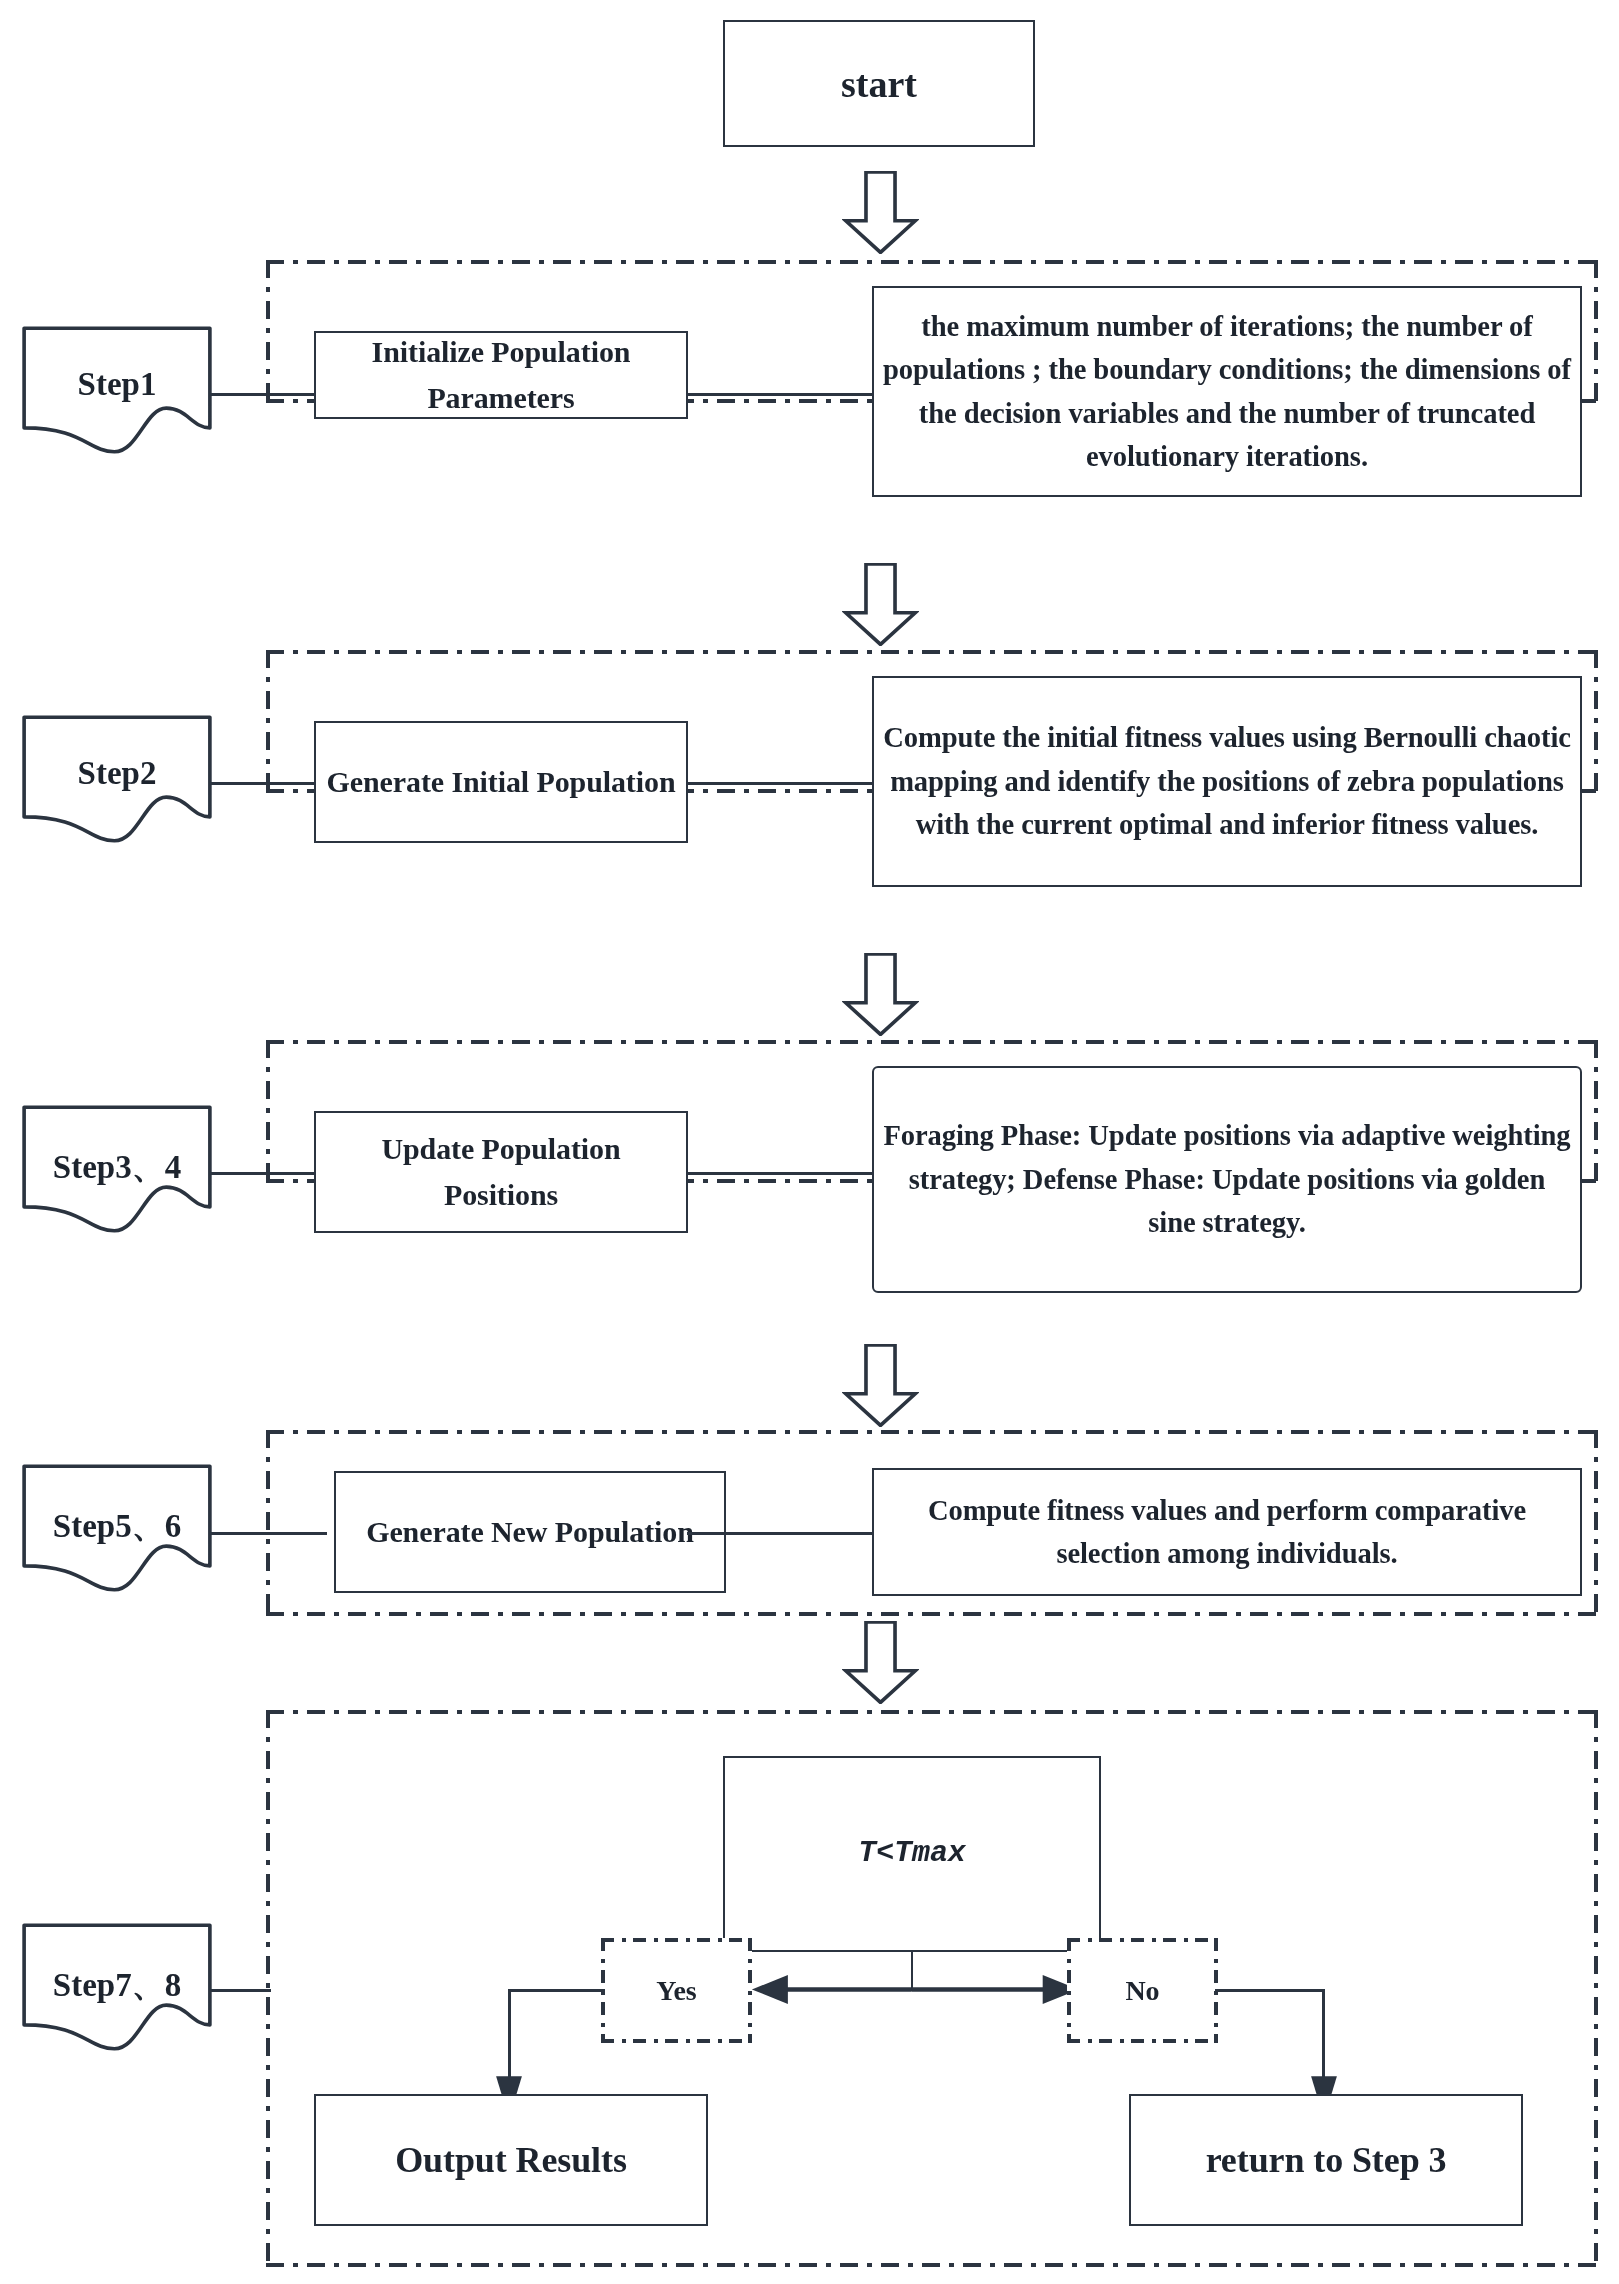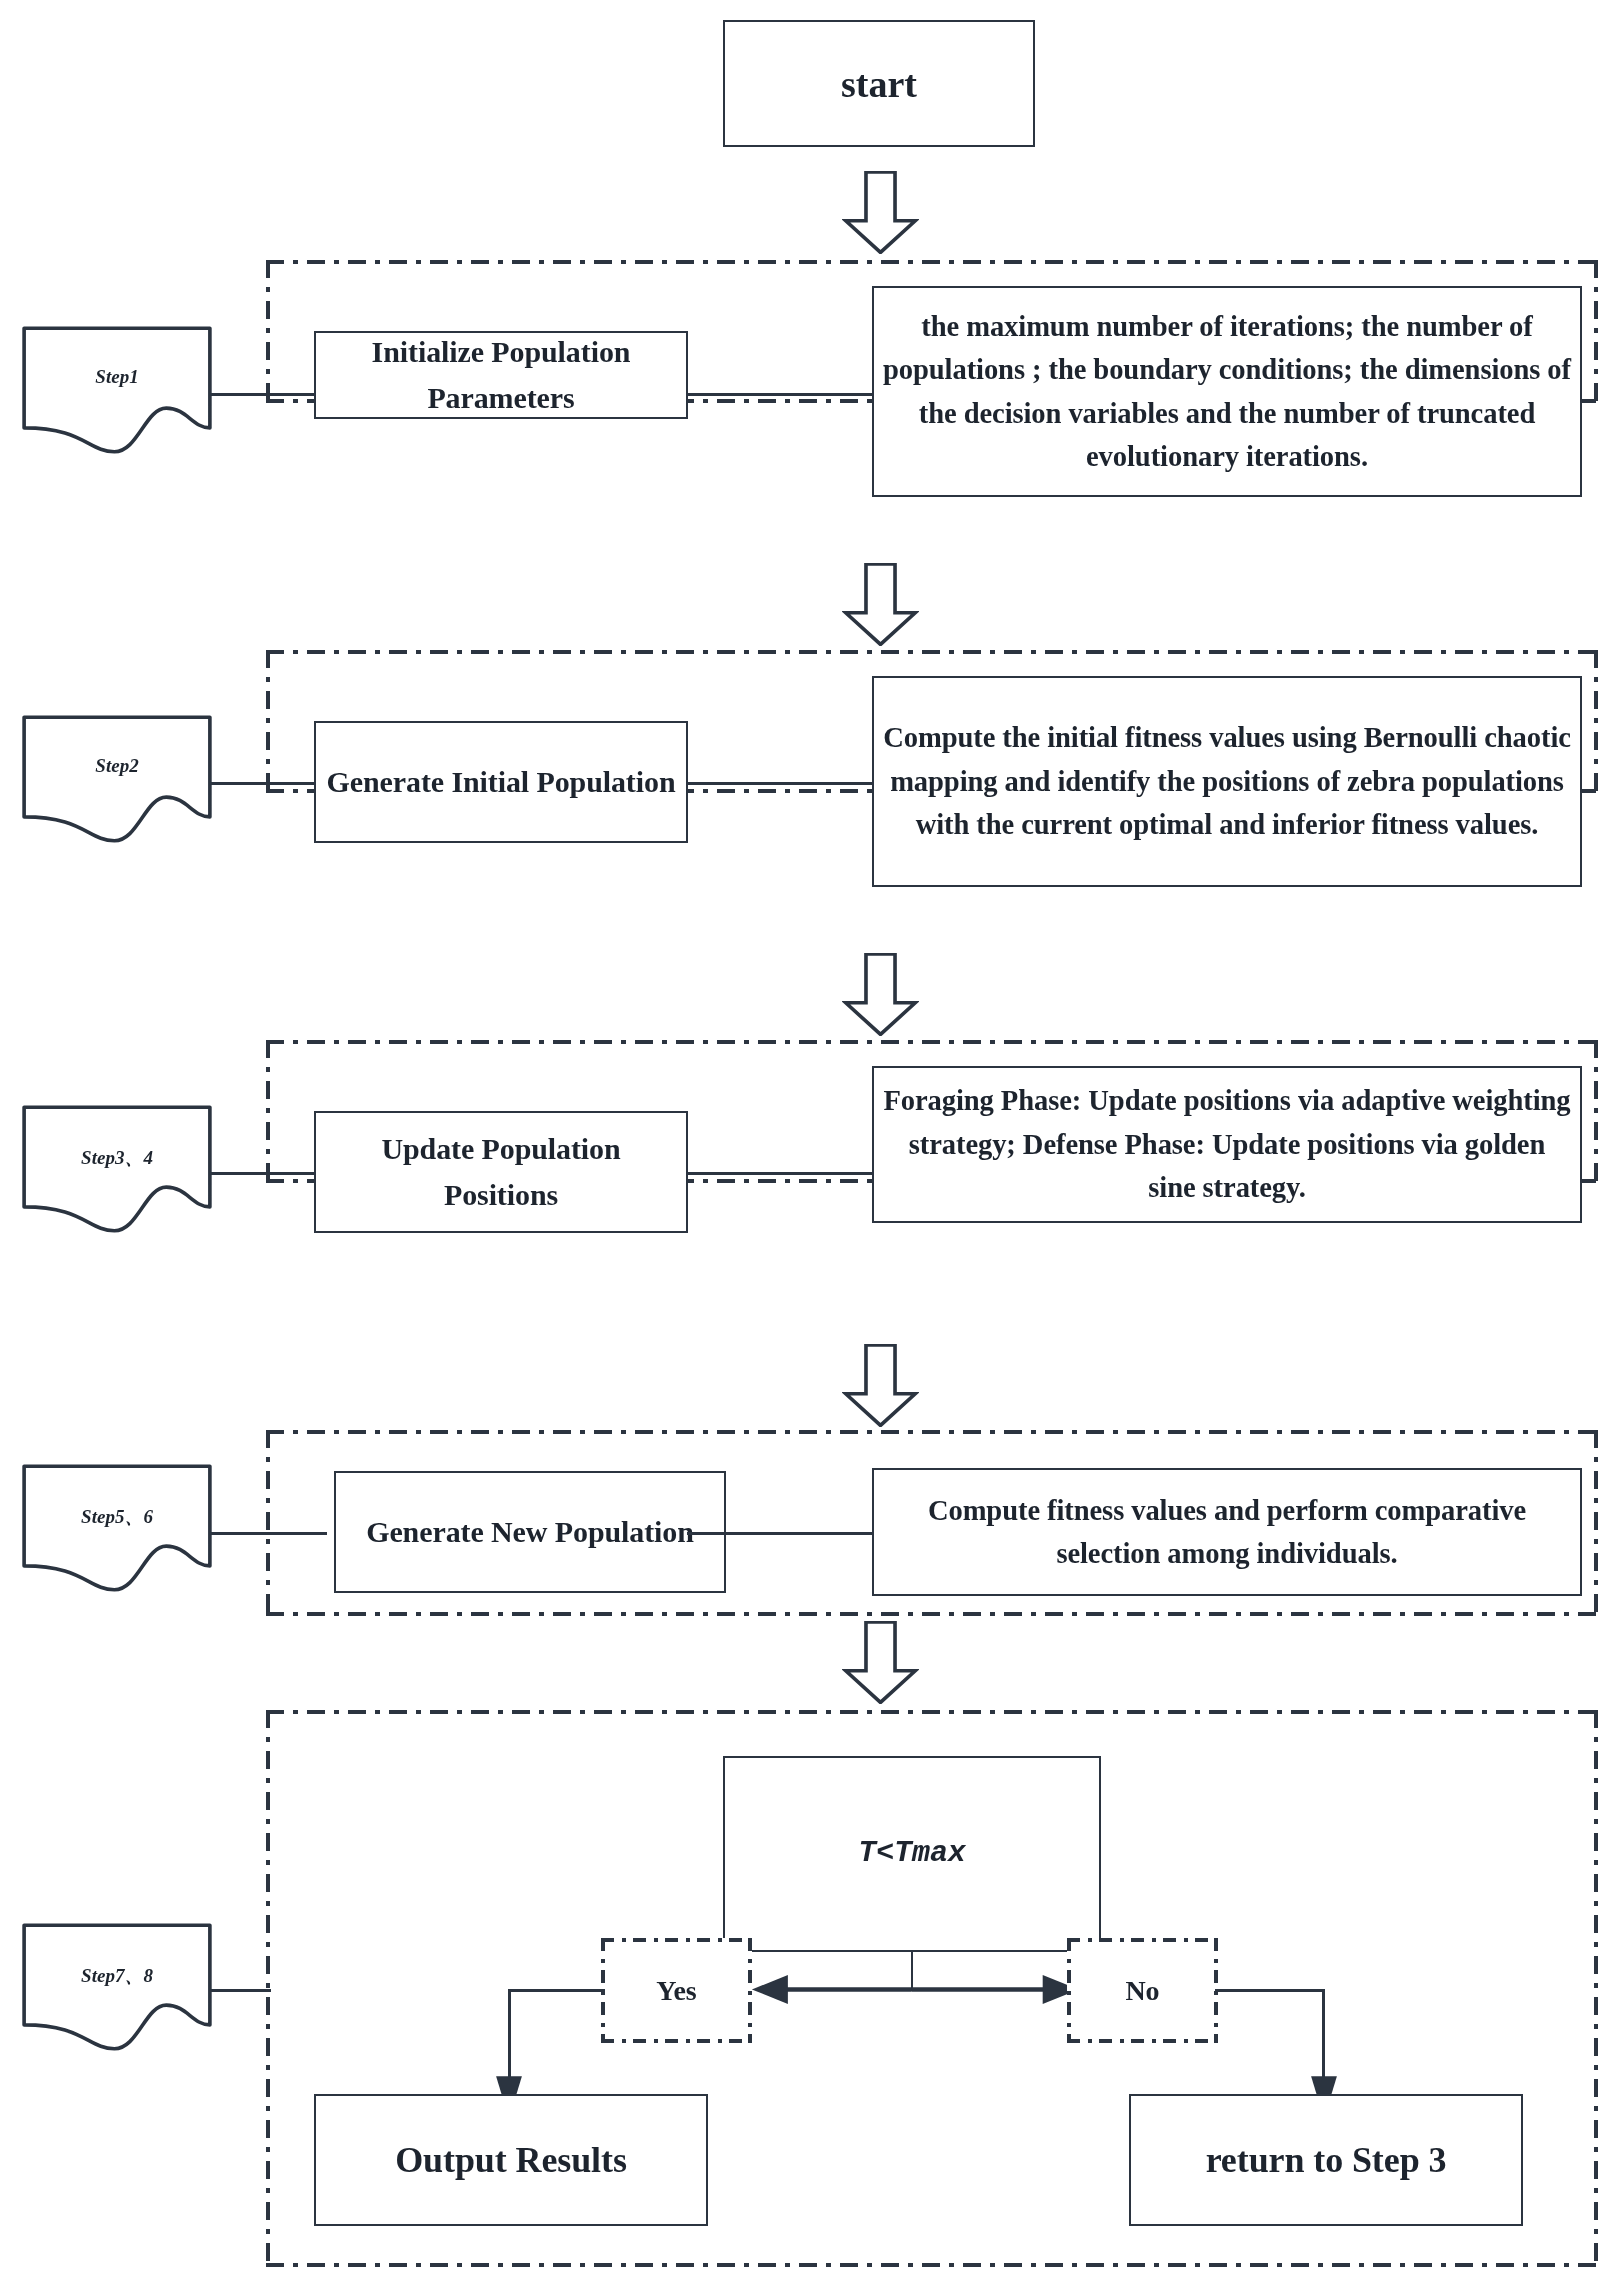--- a/index.html
+++ b/index.html
@@ -99,21 +99,21 @@
     left: 0; width: 100%;
     text-align: center;
     font-weight: bold;
     white-space: nowrap;
   }
 
   
   .t-start  { font-size: 38px; }
   .t-proc   { font-size: 30px; }
   .t-desc   { font-size: 28.6px; }
-  .t-step   { font-size: 19px; font-style: italic; }
+  .t-step   { font-size: 33px; }
   .t-cond   { font-size: 30px; font-style: italic; }
   .t-small  { font-size: 28px; }
   .t-out    { font-size: 36px; }
 </style>
 </head>
 <body>
 
 <div id="root">
 
   <div class="abs start-box t-start" style="left:723px; top:20px; width:312px; height:127px;text-align:center;">
@@ -195,21 +195,21 @@
     </svg>
     <span class="label t-step" style="top:41px;">Step3、4</span>
   </div>
   <div class="abs line-h" style="left:210px; top:1172px; width:117px;"></div>
 
   <div class="abs proc-box t-proc" style="left:314px; top:1111px; width:374px; height:122px;">
     <span class="txt">Update Population Positions</span>
   </div>
   <div class="abs line-h" style="left:687px; top:1172px; width:187px;"></div>
 
-  <div class="abs proc-box t-desc" style="left:872px; top:1066px; width:710px; height:157px;">
+  <div class="abs proc-box t-desc" style="left:872px; top:1066px; width:710px; height:227px;border-radius:6px;">
     <span class="txt">Foraging Phase: Update positions via adaptive weighting strategy; Defense Phase: Update positions via golden sine strategy.</span>
   </div>
 
   <svg class="abs" style="left:842px; top:1344px; width:77px; height:83px;" viewBox="0 0 148 160">
     <polygon points="46,2 102,2 102,96 141,96 74,157 7,96 46,96" fill="#ffffff" stroke="#2b3440" stroke-width="7"></polygon>
   </svg>
 
   <div class="abs" style="left:266px; top:1430px; width:1332px; height:186px;">
     <div class="gp-edge gp-h" style="left:0; top:0; width:100%;"></div>
     <div class="gp-edge gp-h" style="left:0; bottom:0; width:100%;"></div>

